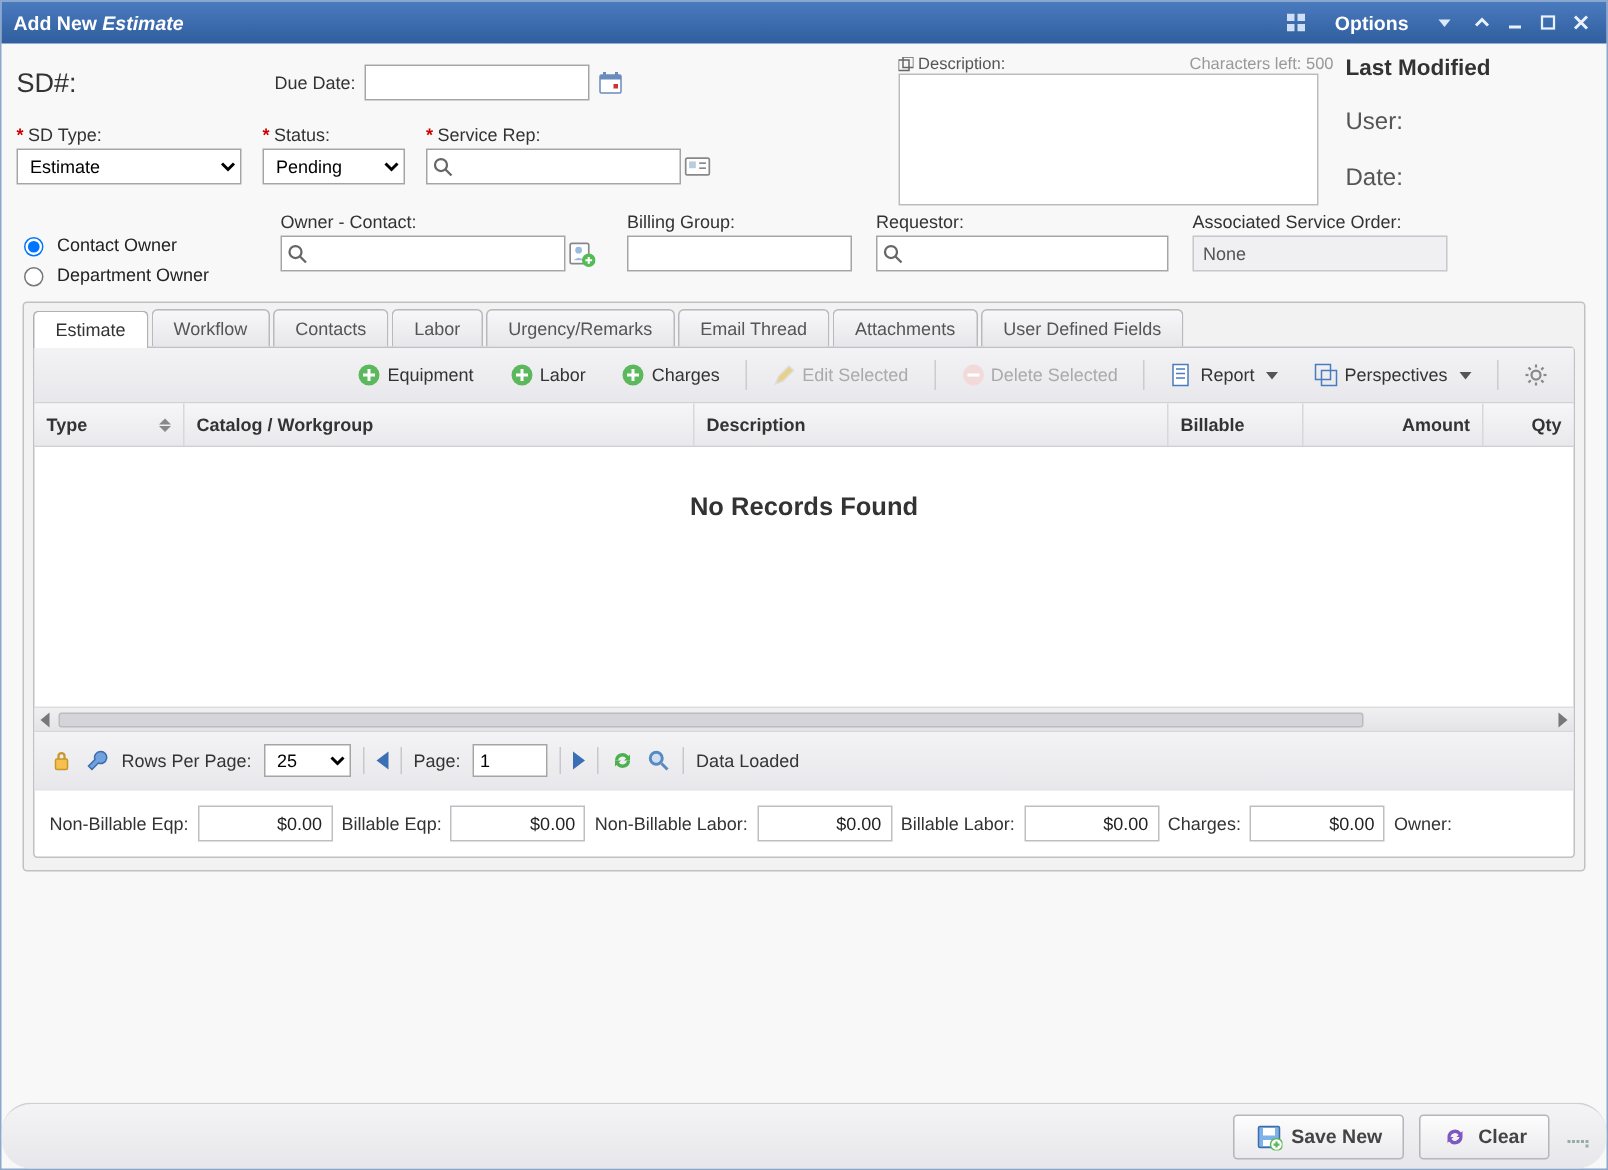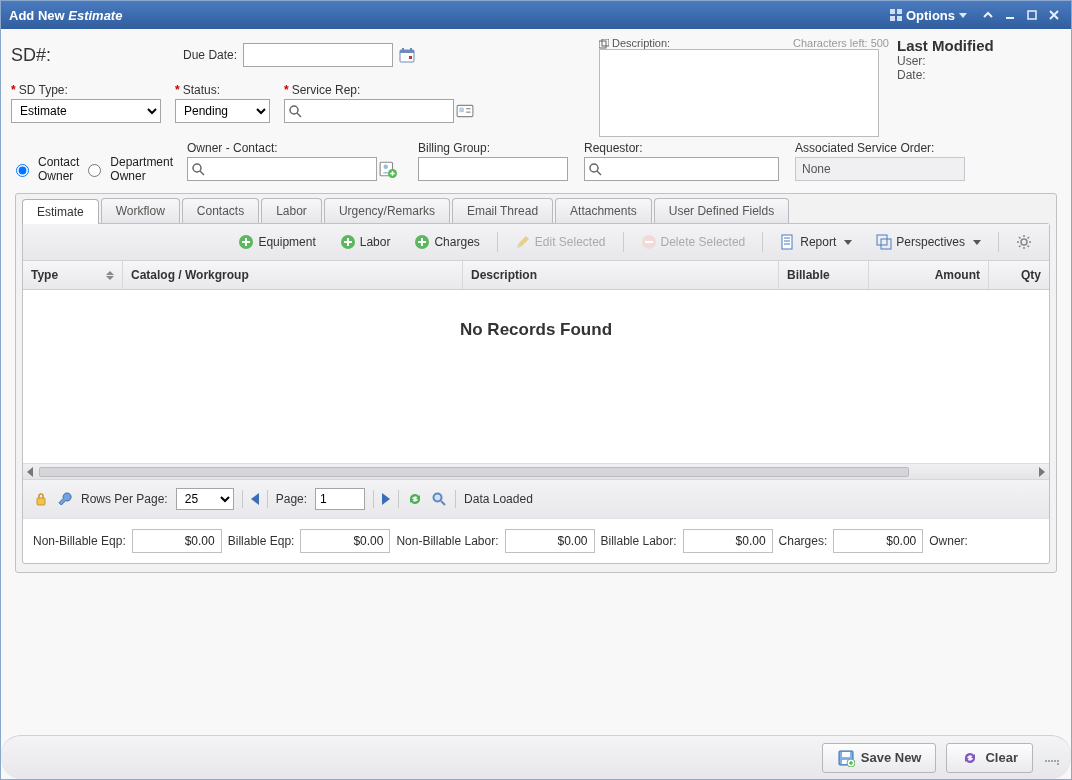--- a/index.html
+++ b/index.html
@@ -11,47 +11,47 @@
     color: #fff;
     display: flex;
     align-items: center;
     padding: 0 8px;
     font-size: 13px;
   }
   .titlebar .title-text { font-weight: bold; }
   .titlebar .title-text i { font-style: italic; }
   .titlebar .spacer { flex: 1; }
   .titlebar .win-btn { width: 18px; height: 18px; margin-left: 4px; display: inline-flex; align-items: center; justify-content: center; cursor: pointer; }
-  .titlebar .opt { display: inline-flex; align-items: center; gap: 4px; cursor: pointer; font-weight: bold; margin-right: 8px;}
+  .titlebar .opt { display: inline-flex; align-items: center; gap: 20px; cursor: pointer; font-weight: bold; margin-right: 8px;}
   .titlebar .opt .grid-ico { width:12px; height:12px; }
 
   .body { padding: 8px 10px 0 10px; }
   .lbl { color: #333; font-size: 12px; }
   .req::before { content: "*"; color: #c00; margin-right: 3px; font-weight: bold; }
   select, input[type=text] { border: 1px solid #a5a5a5; height: 24px; padding: 2px 4px; font-size: 12px; background: #fff; }
   select { padding-right: 18px; }
   .sd-row1 { display: flex; align-items: center; gap: 12px; padding: 6px 0 10px 0; flex-wrap: nowrap;}
   .sd-label { font-size: 18px; color: #333; }
   .due-date { display: flex; align-items: center; gap: 6px; margin-left: 120px;}
   .cal-ico { width:16px; height:16px; }
   .desc-box { border:1px solid #bbb; width:280px; height:88px; background:#fff; }
   .desc-top { display:flex; justify-content: space-between; font-size:11px; color:#555; }
   .lastmod { border-left: 0; width: 180px;}
   .lastmod .hdr { font-size:15px; font-weight:bold; color:#333;}
-  .lastmod .row { color:#555; font-size:12px; margin-top:0;}
+  .lastmod .row { color:#555; font-size:16px; margin-top:19px;}
 
   .row2 { display:flex; gap: 14px; align-items:flex-end; padding: 6px 0;}
   .fieldgrp { display:flex; flex-direction:column; gap:2px; }
   .picker { position:relative; display:flex; align-items:center; }
   .picker input { width:100%; padding-left:22px;}
   .picker .mag { position:absolute; left:4px; width:14px; height:14px; }
   .picker .tailico { margin-left:2px; width:18px; height:18px; }
 
   .row3 { display:flex; gap: 16px; align-items:flex-start; padding: 4px 0 10px 0;}
-  .radios { display:flex; flex-direction:row; gap:4px; padding-top:14px; width:160px;}
+  .radios { display:flex; flex-direction:column; gap:4px; padding-top:14px; width:160px;}
   .radio-row { display:flex; align-items:center; gap:6px; }
   .urgency { margin-left:auto; display:flex; align-items:center; gap:6px; color:#666; font-size:16px; padding-top:14px;}
 
   .frame { border:1px solid #c1c1c1; border-radius:3px; background:#f2f2f3; margin: 0 4px; padding: 0 2px 8px 2px;}
   .tabs { display:flex; gap:2px; padding: 4px 4px 0 4px; }
   .tab { background: linear-gradient(#f7f7f9,#e7e7eb); border:1px solid #b8b8bd; border-bottom:none; border-radius:4px 4px 0 0; padding:5px 14px; color:#555; cursor:pointer; font-size:12px;}
   .tab.active { background:#fff; color:#333; font-weight:normal; position:relative; top:1px; border-color:#b0b0b5;}
   .tabpanel { border:1px solid #c0c0c5; border-radius:0 3px 3px 3px; background:#fff; margin: 0 4px;}
   
   .toolbar { display:flex; gap:6px; align-items:center; justify-content:flex-end; padding:6px 8px; background:linear-gradient(#f3f3f5,#e8e8ec); border-bottom:1px solid #d2d2d6;}

